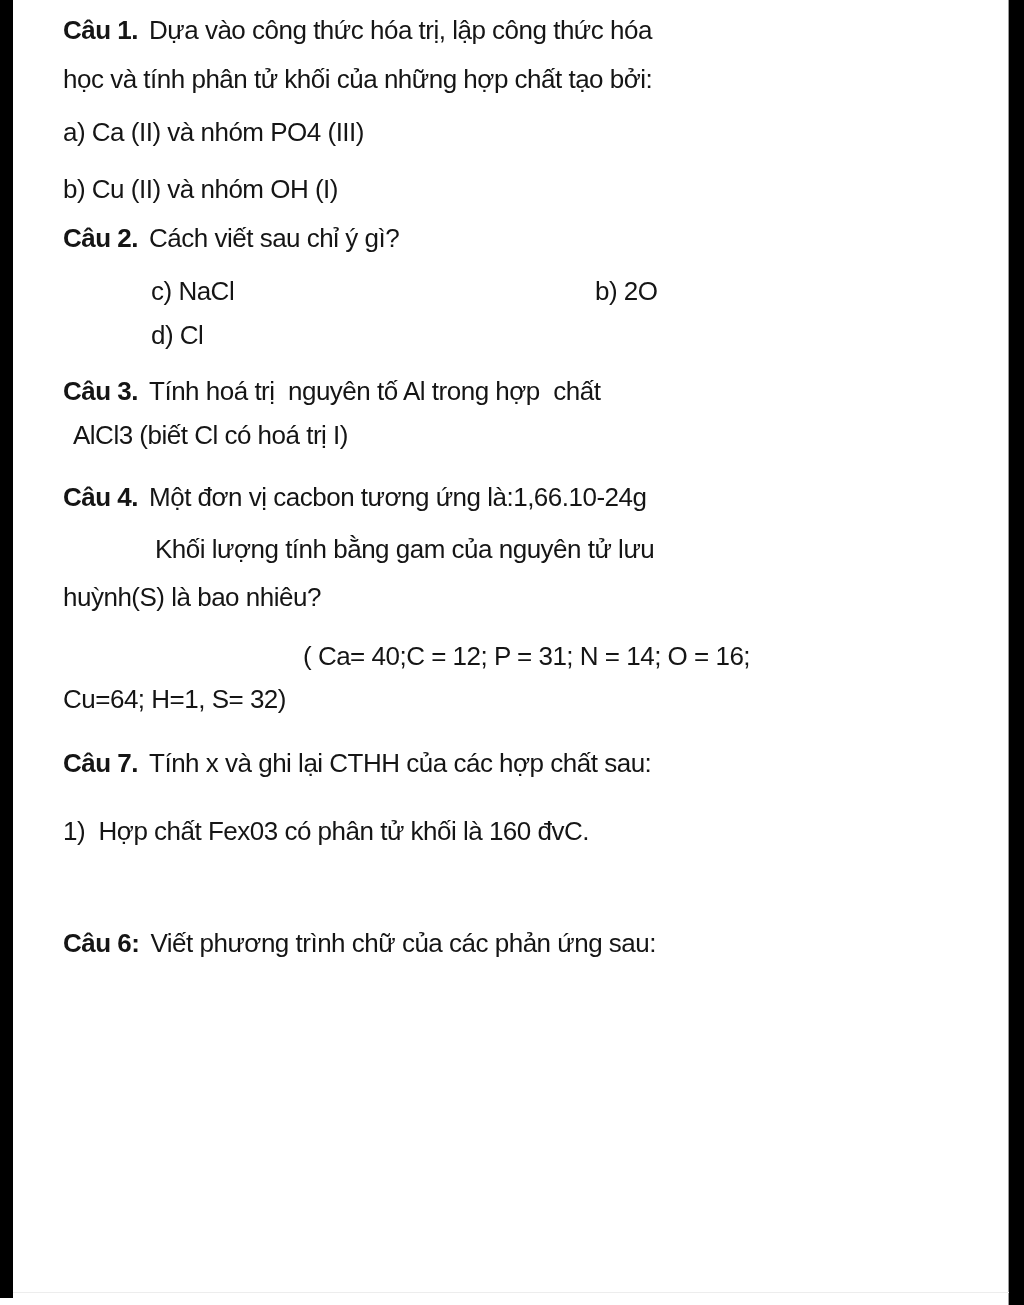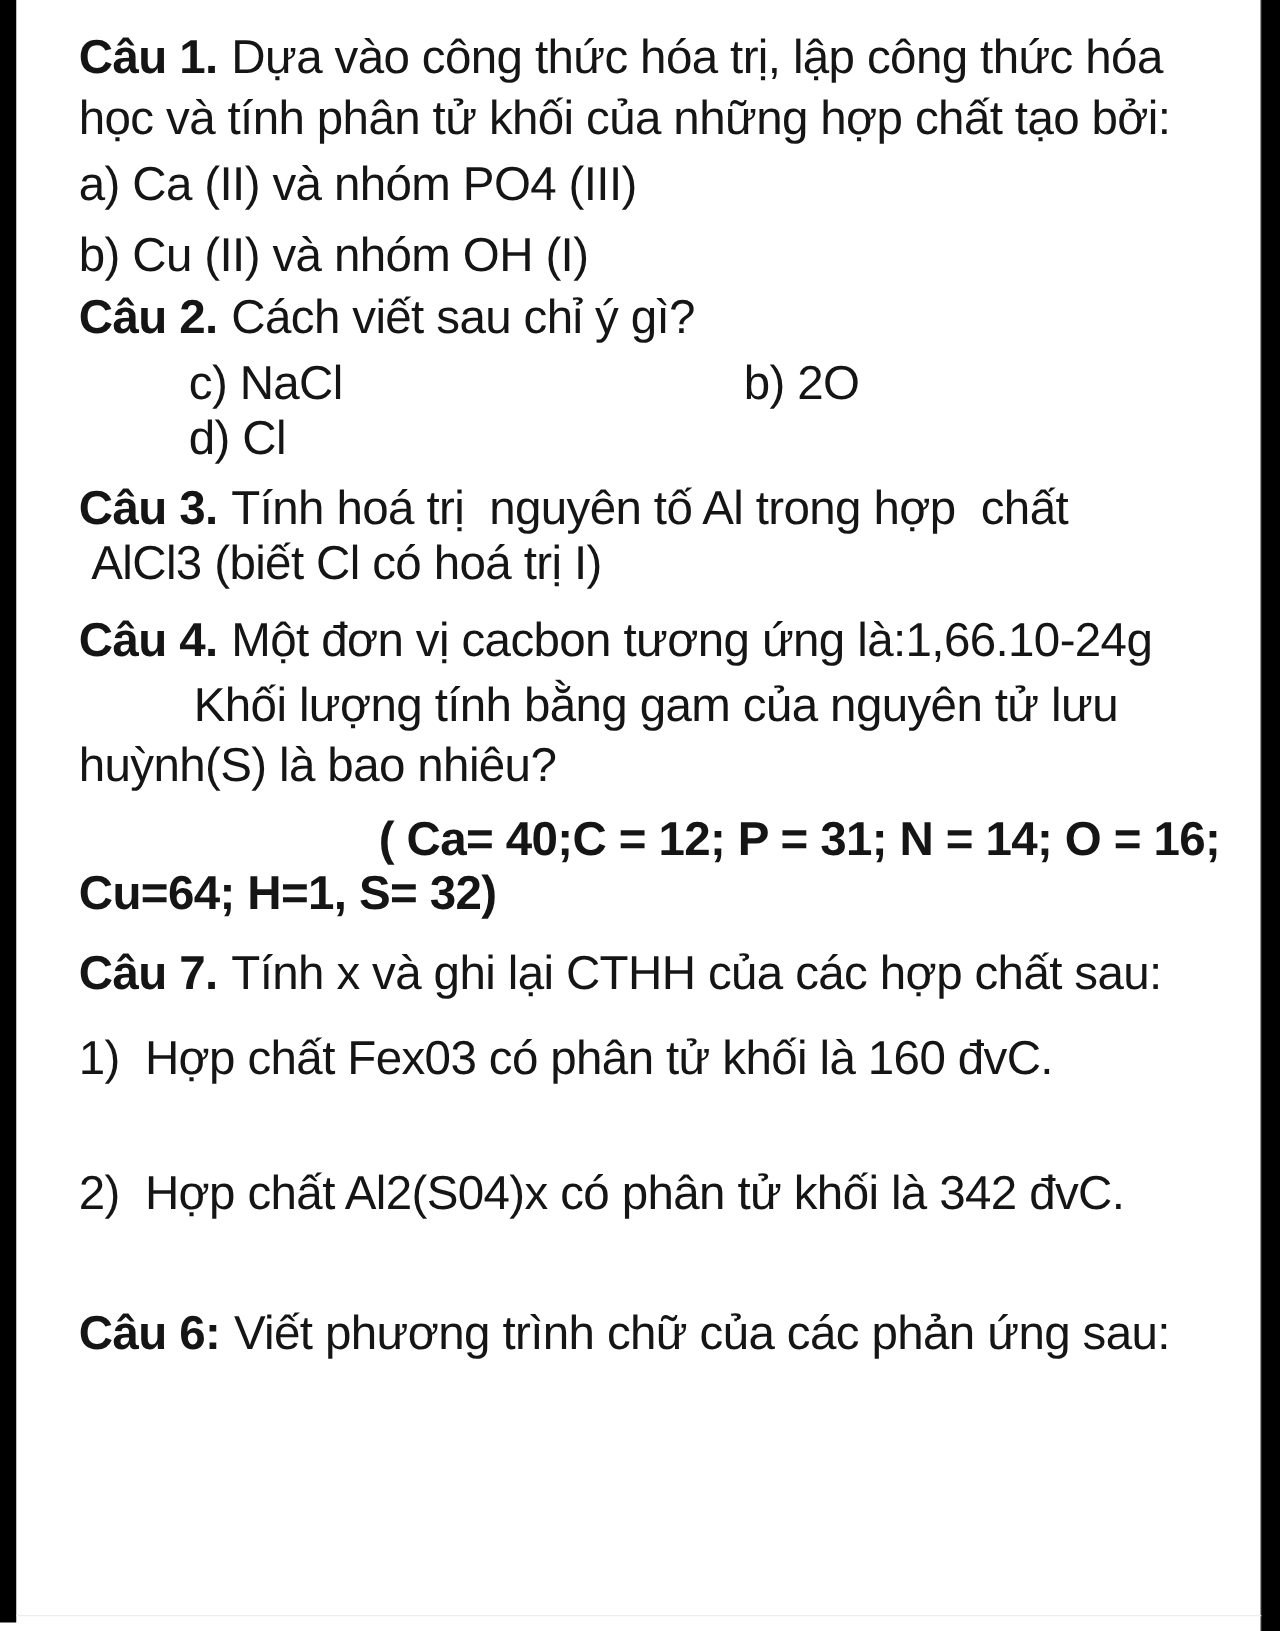--- a/index.html
+++ b/index.html
@@ -12,23 +12,23 @@
     position: relative;
   }
   .bar { position: absolute; top: 0; background: #000; }
   .bar-left  { left: 0; width: 13px; height: 1298px; }
   .bar-right { right: 0; width: 15px; height: 1305px; border-left: 1px solid #9a9a9a; }
   .photo-edge {
     position: absolute; left: 13px; right: 15px; top: 1292px;
     height: 1px; background: #ededed;
   }
   .content {
-    position: absolute; top: 16px; left: 13px; right: 15px;
+    position: absolute; top: 0; left: 13px; right: 15px;
     padding: 6px 18px 0 50px;
-    font-size: 38px;
+    font-size: 26px;
     letter-spacing: -0.5px;
     line-height: 48px;
   }
   .line { white-space: pre; }
   .qlabel { font-weight: 700; margin-right: 11px; }
   .q1-block .line { line-height: 49px; }
   .q1-opt-a { margin-top: 4px; }
   .q1-opt-b { margin-top: 9px; line-height: 49px; }
   .q2-title { margin-top: 0; line-height: 49px; }
   .q2-options {
@@ -37,21 +37,21 @@
     line-height: 44px;
   }
   .q2-options .line { line-height: 44px; }
   .q3-block { margin-top: 12px; }
   .q3-block .line { line-height: 44px; }
   .q3-l2 { padding-left: 10px; }
   .q4-l1 { margin-top: 18px; line-height: 44px; }
   .q4-body { margin-top: 6px; }
   .q4-body .line { line-height: 48px; }
   .q4-body-l1 { padding-left: 92px; }
-  .q4-data { margin-top: 14px; font-weight: bold; }
+  .q4-data { margin-top: 14px; }
   .q4-data .line { line-height: 43px; }
   .q4-data-l1 { padding-left: 240px; }
   .q5-title { margin-top: 20px; line-height: 44px; }
   .q5-item1 { margin-top: 24px; line-height: 44px; }
   .q5-item2 { margin-top: 64px; line-height: 44px; }
   .q6-title { margin-top: 68px; line-height: 44px; }
   .q6-items { margin-left: 88px; margin-top: -6px; }
   .q6-items .line { line-height: 46px; }
 </style>
 </head>
@@ -86,19 +86,18 @@
     <div class="line q4-body-l1">Khối lượng tính bằng gam của nguyên tử lưu</div>
     <div class="line">huỳnh(S) là bao nhiêu?</div>
   </div>
   <div class="q4-data">
     <div class="line q4-data-l1">( Ca= 40;C = 12; P = 31; N = 14; O = 16;</div>
     <div class="line">Cu=64; H=1, S= 32)</div>
   </div>
 
   <div class="line q5-title"><span class="qlabel">Câu 7.</span><span>Tính x và ghi lại CTHH của các hợp chất sau:</span></div>
   <div class="line q5-item1">1)  Hợp chất Fex03 có phân tử khối là 160 đvC.</div>
-  <div class="line q5-item2">2)  Hợp chất Al2(S04)x có phân tử khối là 342 đvC.</div>
 
   <div class="line q6-title"><span class="qlabel">Câu 6:</span><span>Viết phương trình chữ của các phản ứng sau:</span></div>
 
 </div>
 
 <div class="photo-edge"></div>
 
 </body></html>

